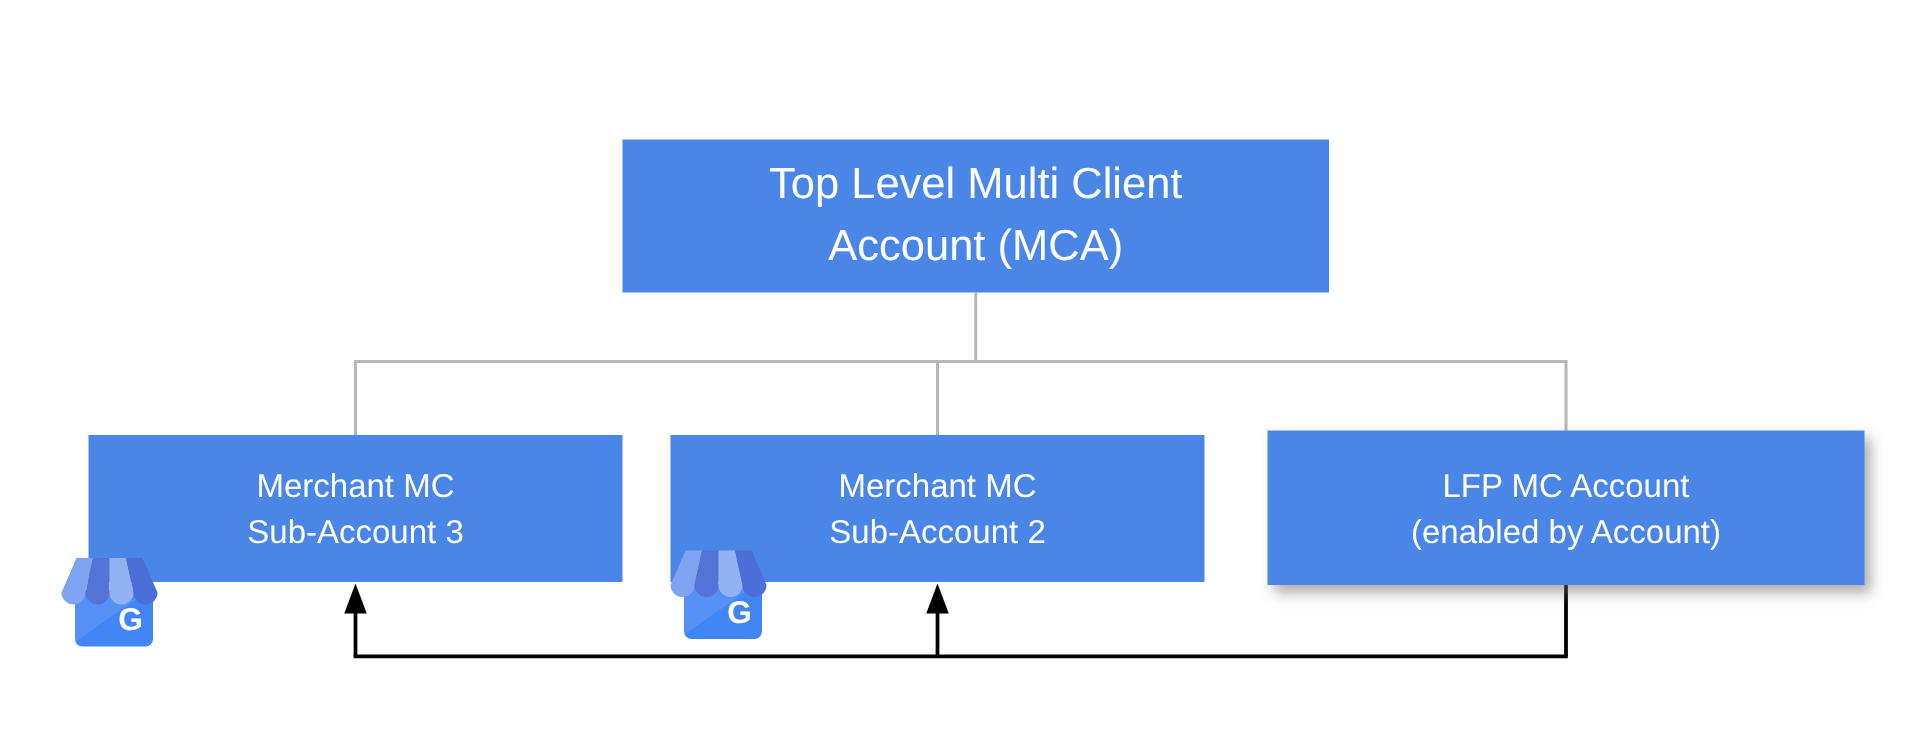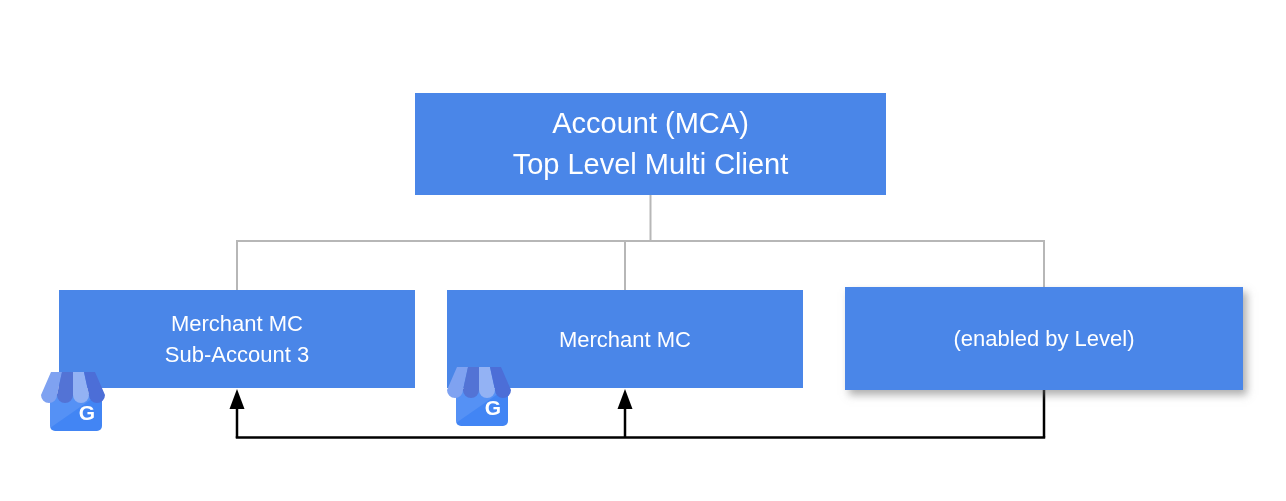--- a/index.html
+++ b/index.html
@@ -80,35 +80,37 @@
       <line x1="1044" y1="390" x2="1044" y2="437.5" stroke-width="2.5" stroke="#000000"></line>
       <line x1="235.8" y1="437.5" x2="1045.2" y2="437.5" stroke-width="2.5" stroke="#000000"></line>
       <line x1="237" y1="438" x2="237" y2="404" stroke-width="2.5" stroke="#000000"></line>
       <line x1="625" y1="438" x2="625" y2="404" stroke-width="2.5" stroke="#000000"></line>
       <path d="M237,389 L229.5,409 L244.5,409 Z" fill="#000000"></path>
       <path d="M625,389 L617.5,409 L632.5,409 Z" fill="#000000"></path>
     </g>
   </svg>
 
   <div class="node node--root" style="background: rgb(74, 134, 232);">
+    <span>Top Level Multi Client</span>
     <span>Account (MCA)</span>
-    <span>Top Level Multi Client</span>
   </div>
 
   <div class="node node--c1" style="background: rgb(74, 134, 232);">
     <span>Merchant MC</span>
     <span>Sub-Account 3</span>
   </div>
 
   <div class="node node--c2" style="background: rgb(74, 134, 232);">
     <span>Merchant MC</span>
+    <span>Sub-Account 2</span>
   </div>
 
   <div class="node node--c3" style="background: rgb(74, 134, 232);">
-    <span>(enabled by Level)</span>
+    <span>LFP MC Account</span>
+    <span>(enabled by Account)</span>
   </div>
 
   <svg class="gmb-icon gmb-icon--1" width="66" height="66" viewBox="0 0 66 66">
     <rect x="10" y="28" width="52" height="37" rx="5" fill="#4285f4"></rect>
     <path d="M10,30 L56,30 L10,62 Z" fill="rgba(255,255,255,0.10)"></path>
     <path d="M11,6 L22,6 L17,29 A8,8 0 0 1 1,29 Z" fill="#7fa2f1"></path>
     <path d="M22,6 L33,6 L33,29 A8,8 0 0 1 17,29 Z" fill="#5373d5"></path>
     <path d="M33,6 L44,6 L49,29 A8,8 0 0 1 33,29 Z" fill="#93b2f4"></path>
     <path d="M44,6 L55,6 L65,29 A8,8 0 0 1 49,29 Z" fill="#4c6ed7"></path>
     <text x="47" y="54" text-anchor="middle">G</text>

